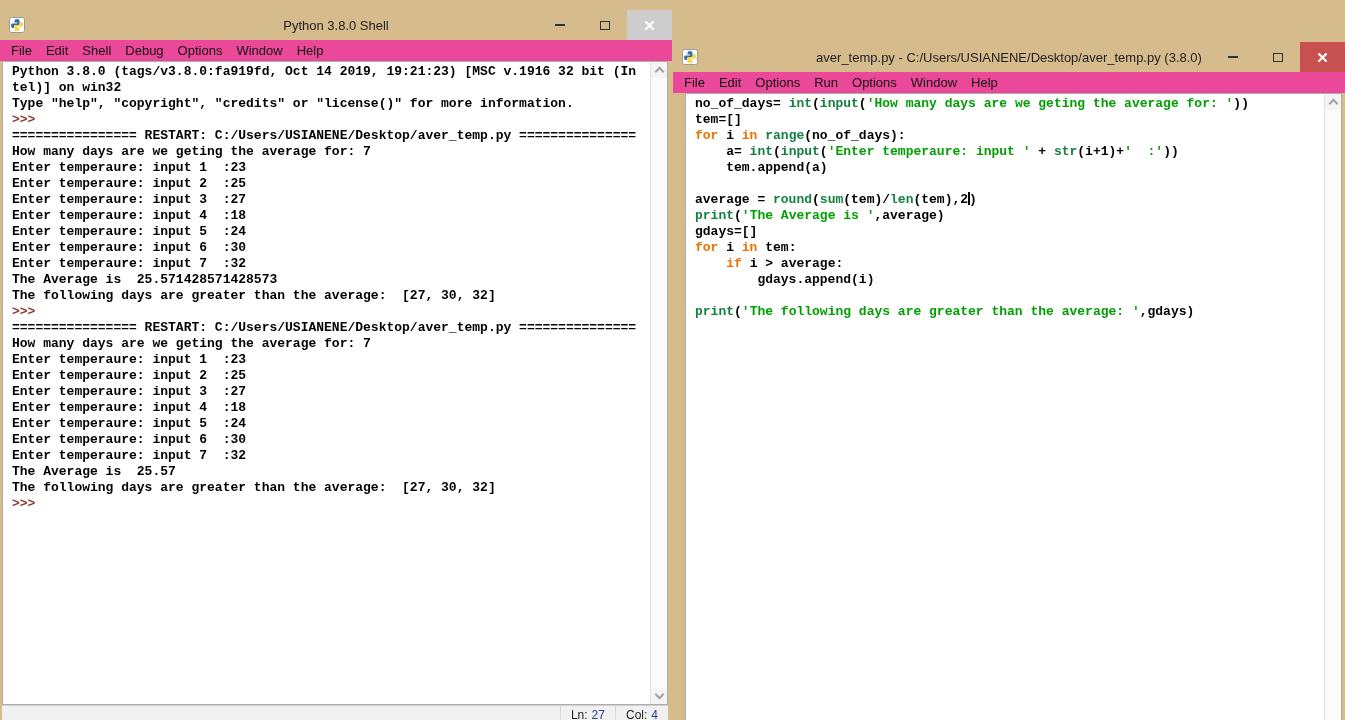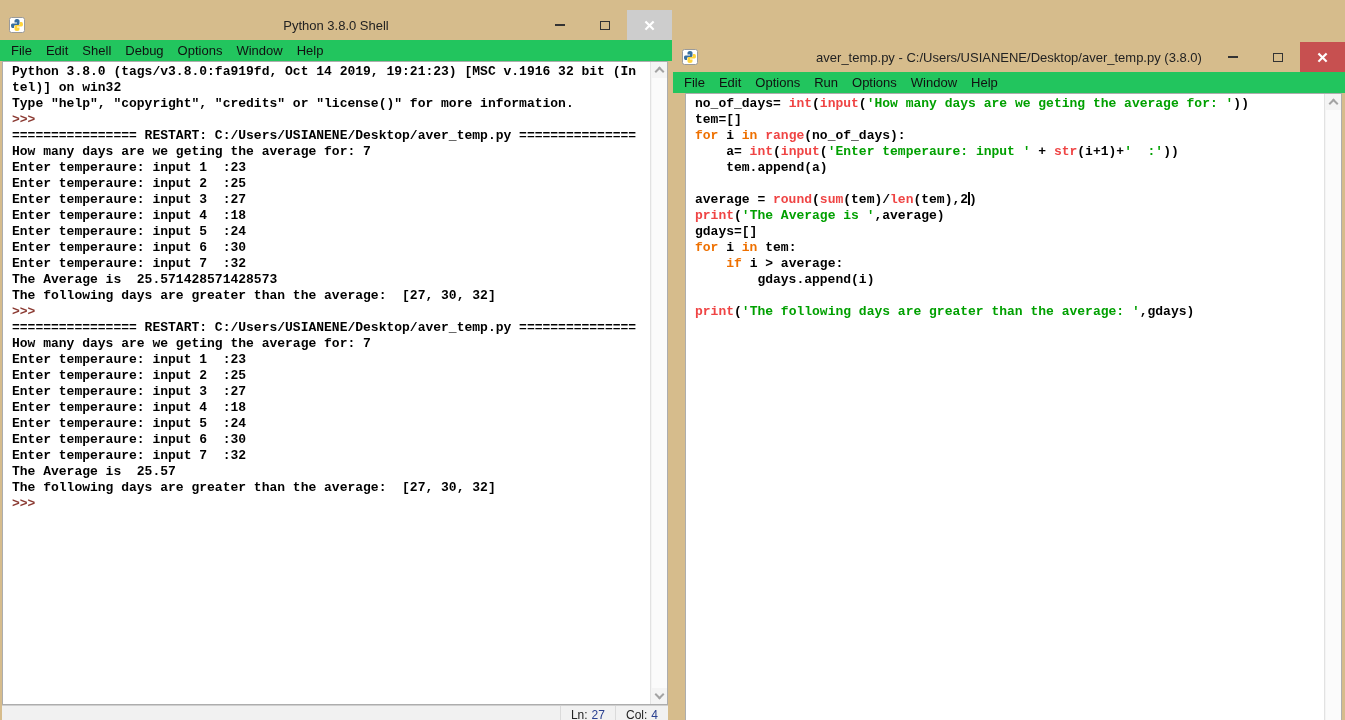--- a/index.html
+++ b/index.html
@@ -15,38 +15,38 @@
   .win-icon { margin-left:9px; width:16px; height:16px; z-index:2; }
   .controls { margin-left:auto; display:flex; height:100%; z-index:2; }
   .cbtn { width:45px; height:100%; display:flex; align-items:center; justify-content:center; }
   .glyph-min { width:10px; height:2px; background:#333; }
   .glyph-max { width:10px; height:9px; border:1px solid #333; }
   .close-inactive { background:#cdcdcd; }
   .close-active   { background:#c75050; }
   .close-x { color:#fff; font-size:15px; line-height:1; font-weight:bold; }
 
   
-  .menubar { height:21px; background:#22c55e; display:flex; align-items:center; padding-left:4px;
+  .menubar { height:21px; background:#ec4899; display:flex; align-items:center; padding-left:4px;
              font-size:13px; color:#111; }
   .menu-item { padding:0 7px; }
 
   
   .textarea { position:absolute; top:51px; bottom:25px; background:#fff; border:1px solid #adadad;
               overflow:hidden; }
   #win-shell  .textarea { left:2px;  right:4px; }
   #win-editor .textarea { left:12px; right:3px; }
   .code { position:absolute; top:2px; left:9px; right:18px; bottom:0;
           font-family:"Liberation Mono","DejaVu Sans Mono",monospace;
           font-size:13px; line-height:16px; white-space:pre; overflow:hidden;font-weight:bold; }
   .cl { height:16px; }
   .pln { color:#000000; }
   .out { color:#000000; }
   .con { color:#8b3a32; }
   .kw  { color:#ee7000; }
-  .blt { color:#ef4444; }
+  .blt { color:#15803d; }
   .str { color:#00a000; }
   .cur { display:inline-block; width:0; border-left:2px solid #000; height:13px;
          vertical-align:middle; margin:0 -1px 2px 0; }
 
   
   .sb { position:absolute; right:0; top:0; bottom:0; width:17px; background:#f4f4f4;
         border-left:1px solid #e2e2e2; display:flex; flex-direction:column;
         justify-content:space-between; align-items:center; padding:6px 0; }
   .sb-track { flex:1; width:15px; margin:3px 0; background:#fbfbfb; }
   .chev { width:7px; height:7px; border-left:2px solid #a3a3a3; border-top:2px solid #a3a3a3; }

